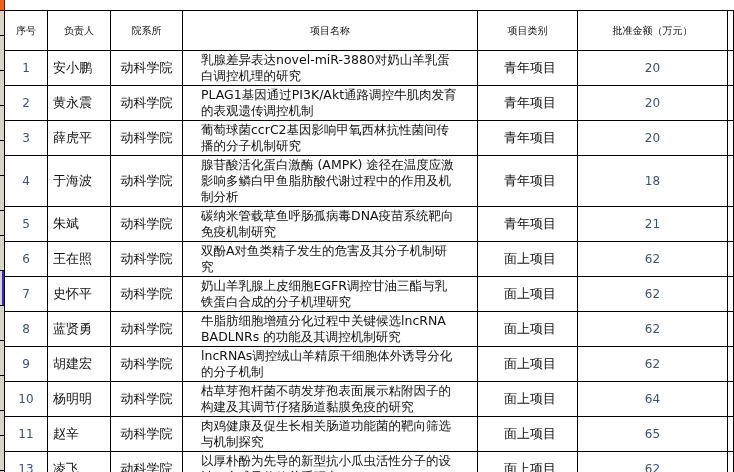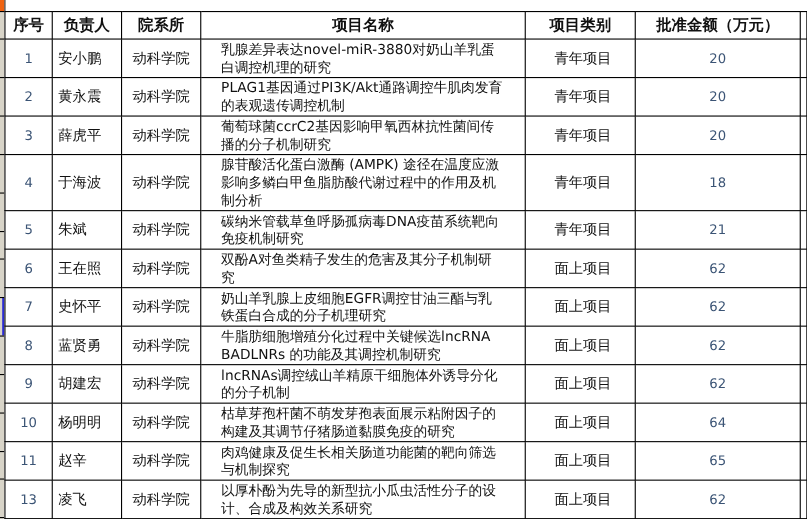--- a/index.html
+++ b/index.html
@@ -27,21 +27,21 @@
   table{
     position:absolute;left:4px;top:10px;
     border-collapse:collapse;table-layout:fixed;
     background:#ffffff;
   }
   td,th{
     border:1px solid var(--border);
     overflow:hidden;vertical-align:middle;
     color:var(--text);
   }
-  th{font-weight:bold;font-size:14px;text-align:center;white-space:nowrap;border-radius:10px;}
+  th{font-weight:normal;font-size:10px;text-align:center;white-space:nowrap;border-radius:10px;}
   td{font-size:13px;}
   .c-index{text-align:center;font-size:12px;color:var(--num);}
   .c-owner{text-align:left;padding-left:5px;white-space:nowrap;}
   .c-dept{text-align:center;white-space:nowrap;}
   .c-title{text-align:left;padding:1px 18px;font-size:12.5px;line-height:16px;}
   .c-category{text-align:center;padding-left:5px;white-space:nowrap;}
   .c-amount{text-align:center;font-size:12px;color:var(--num);}
   .sliver{background:#ffffff;}
 </style>
 </head>
@@ -76,21 +76,21 @@
         <col style="width: 72px;">
         <col style="width: 295px;">
         <col style="width: 100px;">
         <col style="width: 150px;">
         <col style="width: 6px;">
       </colgroup>
     <thead>
       <tr id="header-row">
           <th style="height: 25px;">序号</th>
           <th style="height: 25px;">负责人</th>
-          <th style="height: 25px;">院系所</th>
+          <th style="height: 40px;">院系所</th>
           <th style="height: 25px;">项目名称</th>
           <th style="height: 14px;">项目类别</th>
           <th style="height: 16px;">批准金额（万元）</th>
           <th class="sliver"></th>
         </tr>
     </thead>
     <tbody id="tbody">
         <tr style="height: 35px;">
           <td class="c-index">1</td>
           <td class="c-owner">安小鹏</td>

